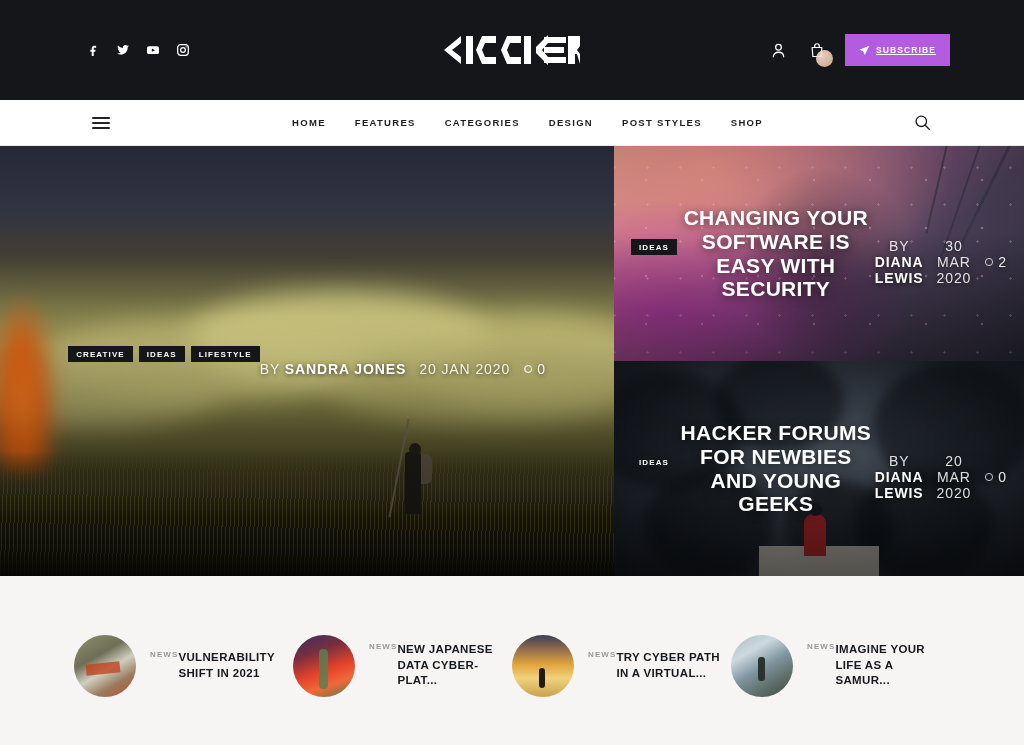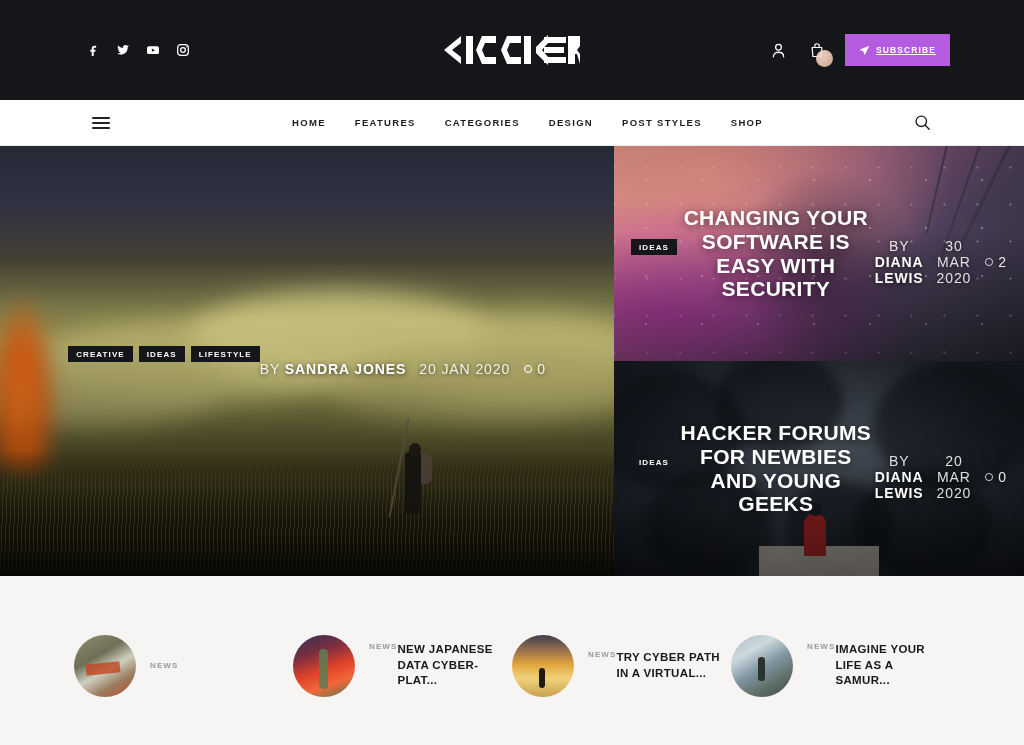--- a/index.html
+++ b/index.html
@@ -443,20 +443,21 @@
 
   </div>
 </div>
 
 <div class="strip">
 
   <div class="mini">
     <div class="mini-thumb mt1"></div>
     <div class="mini-text">
       <span class="mini-cat">NEWS</span>
+      <span class="mini-title">VULNERABILITY SHIFT IN 2021</span>
     </div>
   </div>
 
   <div class="mini">
     <div class="mini-thumb mt2"></div>
     <div class="mini-text">
       <span class="mini-cat">NEWS</span>
       <span class="mini-title">NEW JAPANESE DATA CYBER-PLAT...</span>
     </div>
   </div>

